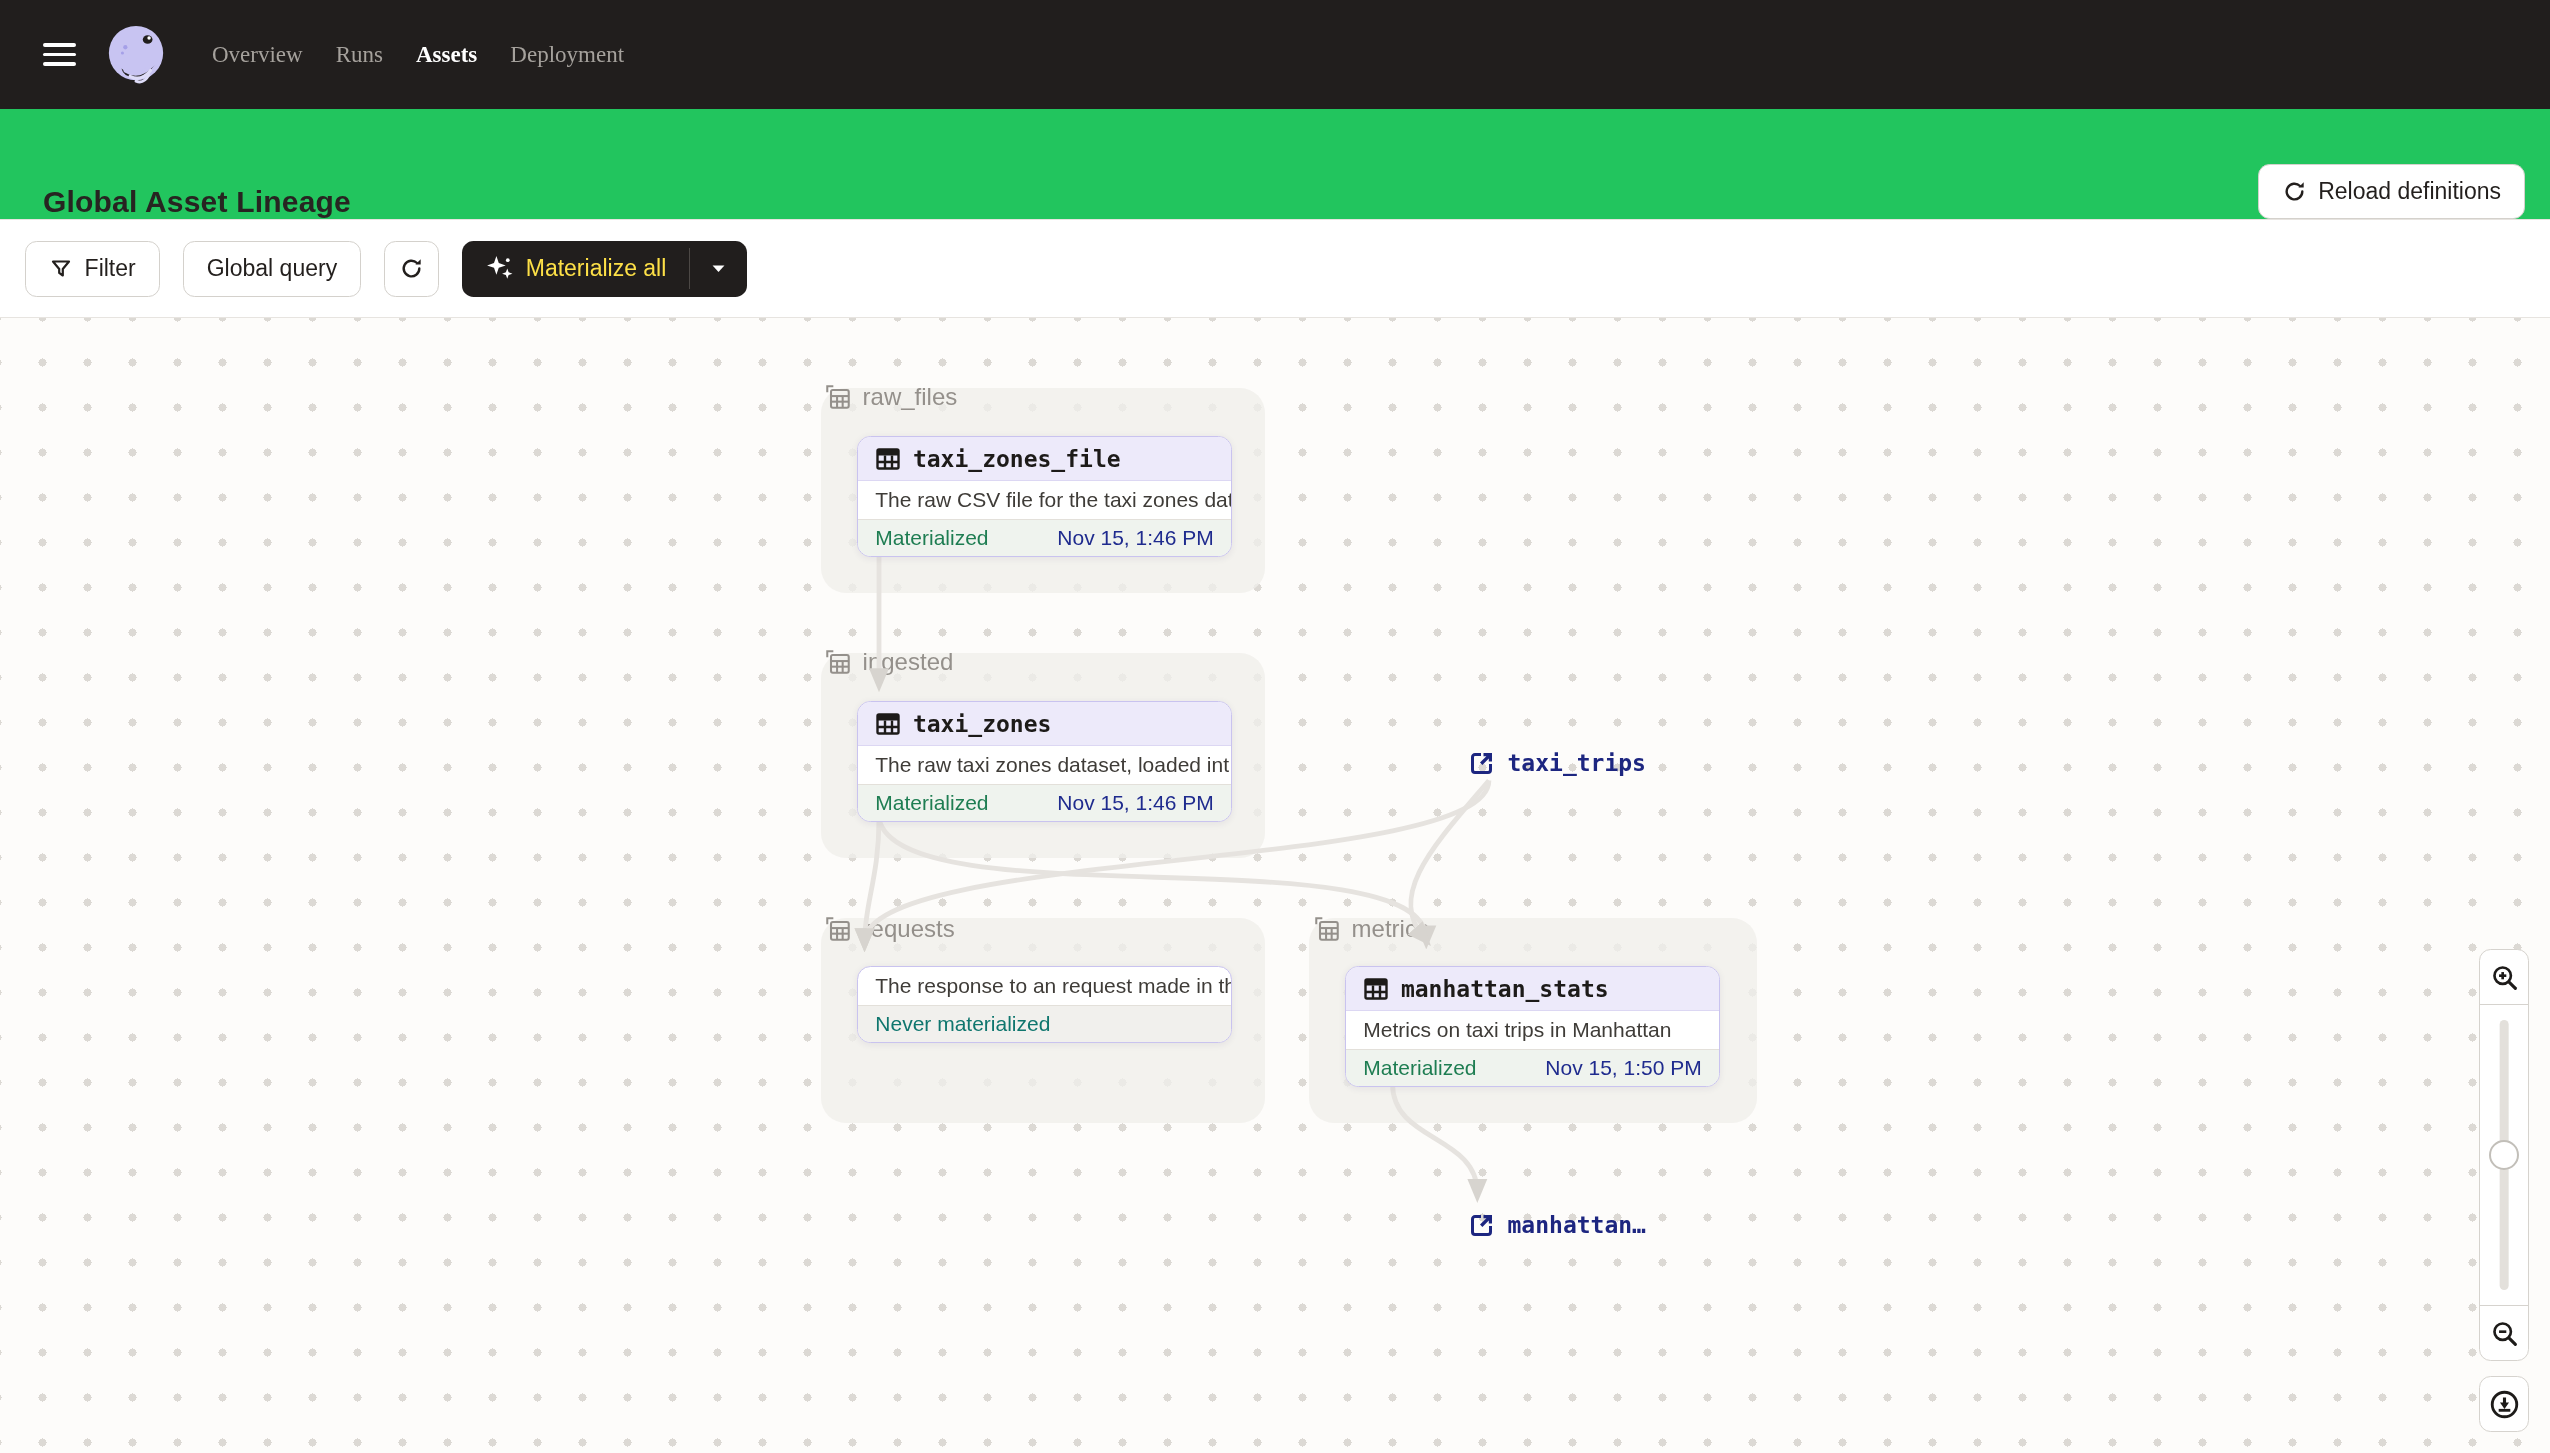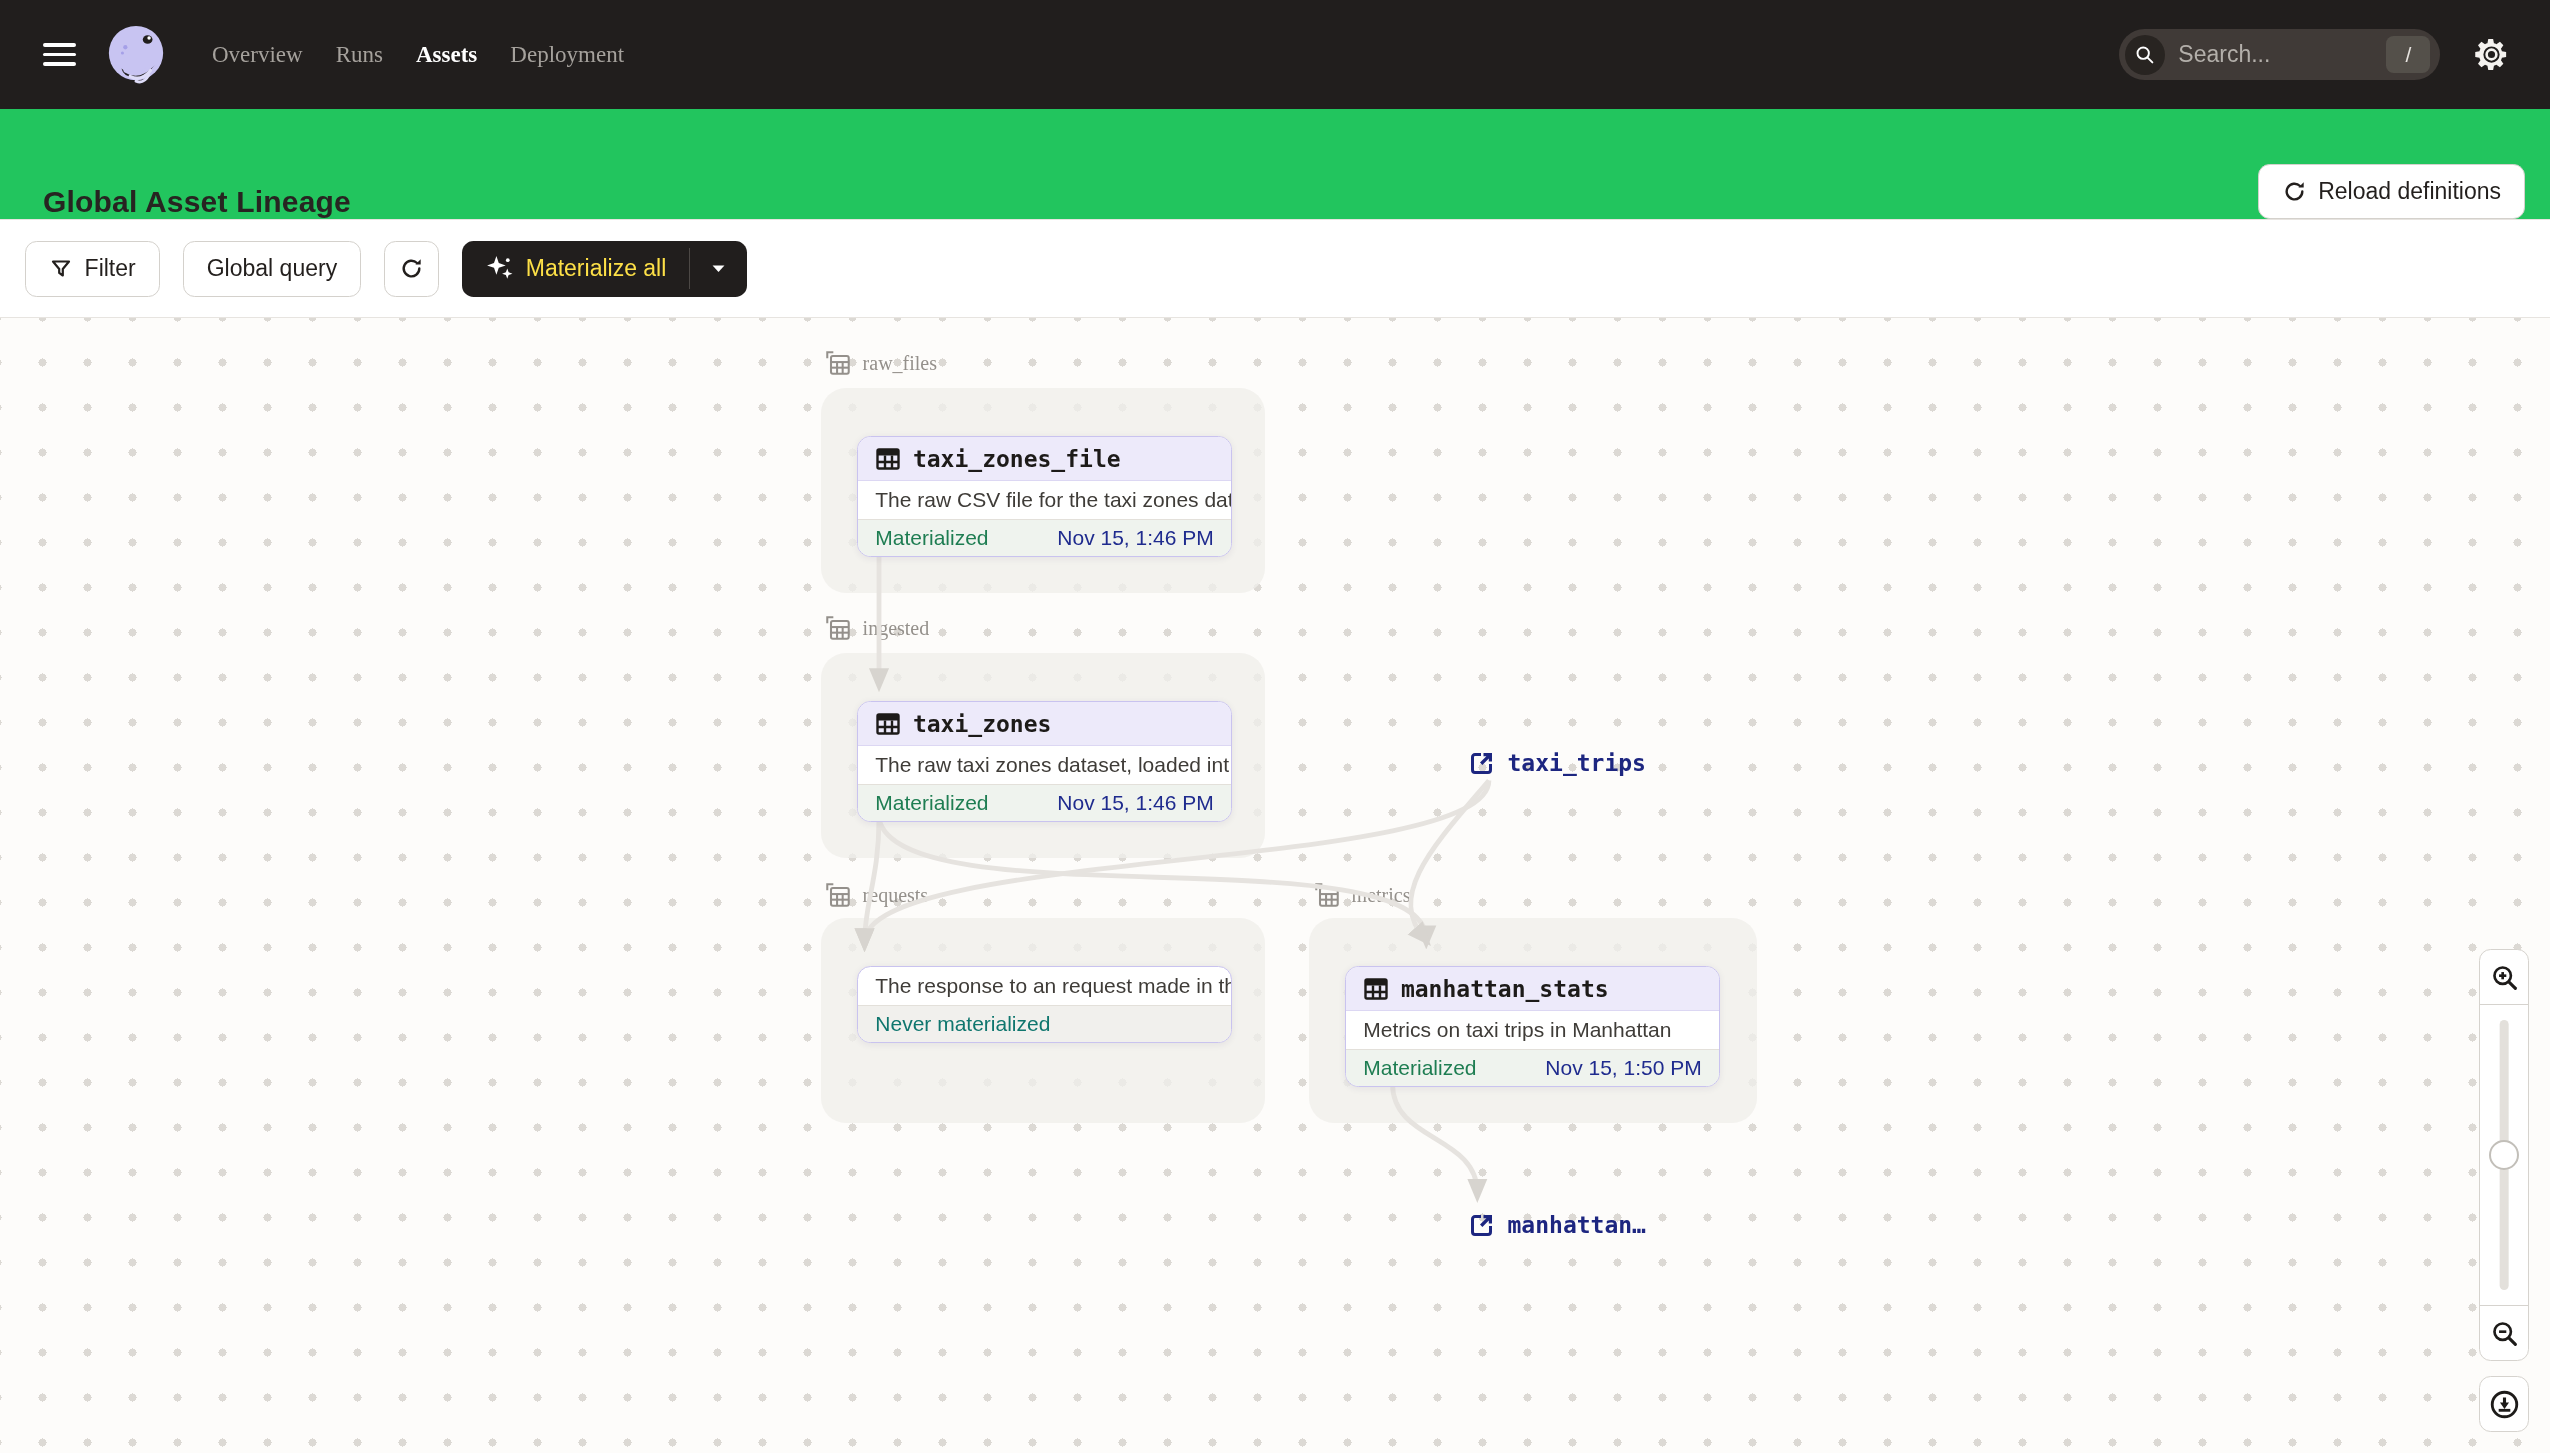--- a/index.html
+++ b/index.html
@@ -40,21 +40,21 @@
   .materialize .split { width:1px; background:#4c4845; margin:7.7px 0; }
   .materialize .caret-zone { display:flex; align-items:center; padding:0 19px; }
 
   
   .canvas { position:relative; height:1135px; background:#fdfcfa;
     background-image:radial-gradient(circle, #dcd9d4 4px, transparent 4.1px);
     background-size:45px 45px; background-position:20px 22px; overflow:hidden; }
 
   .group-box { position:absolute; background:rgba(240,238,234,0.78); border-radius:25px; }
   .group-label { position:absolute; display:flex; align-items:center; gap:10.6px; color:#94908b;
-    font-family:Liberation Serif, serif; font-size:20px; }
+    font-family:Liberation Sans, sans-serif; font-size:24px;margin-top:34px; }
   .group-label svg { width:28px; height:28px; }
 
   .edges { position:absolute; left:0; top:0; pointer-events:none; }
 
   .asset-node { position:absolute; width:375px; border:1.9px solid #c9c3ef; border-radius:13.5px; background:#ffffff; overflow:hidden; box-shadow:0 1.9px 7.7px rgba(40,35,80,0.07); cursor:pointer; }
   .node-header { height:44px; background:#edeafa; border-bottom:1px solid #dcd7f3; display:flex; align-items:center; gap:11.6px; padding:0 17.3px; }
   .node-header svg { width:26px; height:26px; color:#1d1b19; flex:0 0 auto; }
   .node-name { font-family:"DejaVu Sans Mono", monospace; font-size:23px; font-weight:700; color:#1d1b19; white-space:nowrap; }
   .node-desc { height:38px; display:flex; align-items:center; padding:0 17.3px; font-size:21px; color:#3f3c38; white-space:nowrap; overflow:hidden; }
   .node-footer { height:37px; display:flex; align-items:center; justify-content:space-between; padding:0 17.3px; border-top:1px solid #e3e0da; font-size:21px; }
@@ -180,34 +180,20 @@
     <circle cx="46.5" cy="15.5" r="1.8" fill="#ffffff"></circle>
     <circle cx="22" cy="25" r="2.2" fill="#a5a0e8"></circle>
     <circle cx="19" cy="31" r="1.6" fill="#a5a0e8"></circle>
   </svg>
   <div class="navlinks">
     <span class="navlink">Overview</span>
     <span class="navlink">Runs</span>
     <span class="navlink active">Assets</span>
     <span class="navlink">Deployment</span>
   </div>
-  <div class="nav-right">
-    <div class="search-pill">
-      <div class="search-circle">
-          <svg width="21" height="21" style="color:#fff" viewBox="0 0 22 22">
-            <use href="#i-search"></use>
-          </svg>
-        </div>
-      <input placeholder="Search..." style="">
-      <div class="kbd">/</div>
-    </div>
-    <svg class="gear" viewBox="0 0 40 40" width="39" height="39">
-        <use href="#i-gear"></use>
-      </svg>
-  </div>
 </div>
 
 <div class="page-header">
   <span class="page-title">Global Asset Lineage</span>
   <button class="btn reload-btn">
     <svg width="25" height="25" viewBox="0 0 26 26">
         <use href="#i-reload"></use>
       </svg>
     <span>Reload definitions</span>
   </button>

